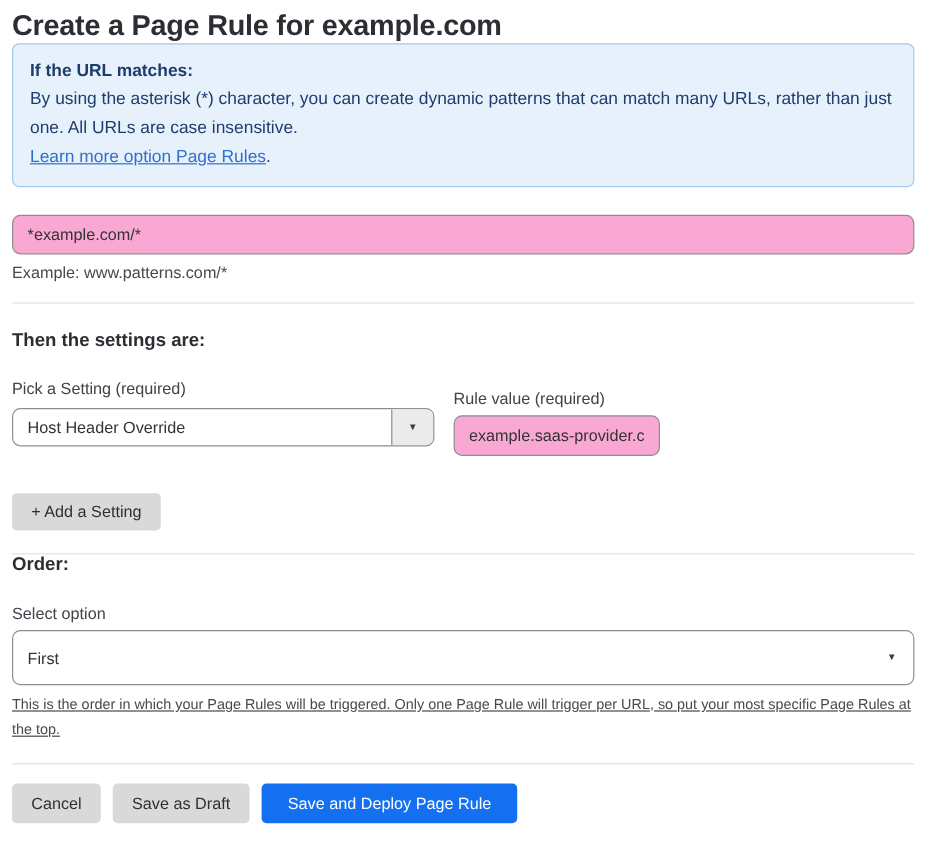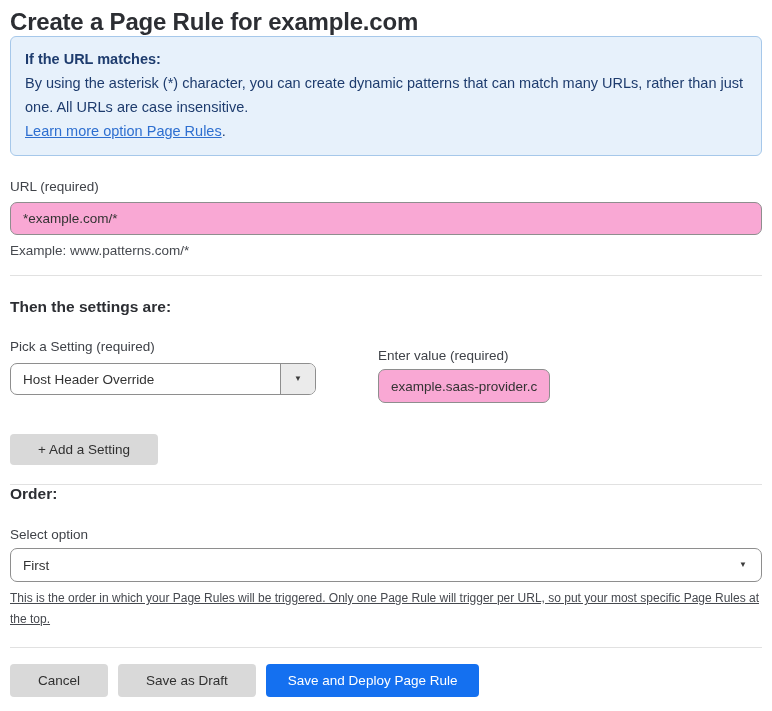--- a/index.html
+++ b/index.html
@@ -83,21 +83,21 @@
   .settings-row {
     margin-top: 23px;
     display: flex;
     align-items: flex-start;
   }
   .setting-col { width: 352px; }
   .value-col { margin-left: 16px; margin-top: 9px; }
 
   .dropdown {
     margin-top: 9px;
-    width: 306px;
+    width: 352px;
     height: 32px;
     border: 1px solid #8e8e8e;
     border-radius: 7px;
     background: #ffffff;
     display: flex;
     align-items: stretch;
     cursor: pointer;
     overflow: hidden;
   }
   .dropdown-value {
@@ -126,38 +126,38 @@
     margin-top: 6px;
     width: 172px;
     height: 34px;
   }
 
   .btn {
     display: inline-flex;
     align-items: center;
     justify-content: center;
     height: 31px;
-    padding: 0 28px;
+    padding: 0 16px;
     border: none;
     border-radius: 4px;
     background: #d9d9d9;
     color: #303030;
     font-family: "Liberation Sans", sans-serif;
     font-size: 13.5px;
     cursor: pointer;
   }
   .add-setting-btn { margin-top: 31px; }
 
   .order-heading { }
   .order-select-label { margin-top: 24px; }
 
   .select-box {
     margin-top: 6px;
     width: 100%;
-    height: 34px;
+    height: 46px;
     border: 1px solid #8e8e8e;
     border-radius: 7px;
     background: #ffffff;
     display: flex;
     align-items: center;
     justify-content: space-between;
     padding: 0 14px 0 12px;
     font-size: 13.5px;
     color: #333333;
     cursor: pointer;
@@ -191,41 +191,40 @@
 
   <h1 class="page-title">Create a Page Rule for example.com</h1>
 
   <div class="info-box">
     <div class="info-box-heading">If the URL matches:</div>
     <div class="info-box-body">By using the asterisk (*) character, you can create dynamic patterns that can match many URLs, rather than just one. All URLs are case insensitive.</div>
     <div class="info-box-link-line"><a class="info-link">Learn more option Page Rules</a><span class="info-link-suffix">.</span></div>
   </div>
 
   <div class="url-section">
-    <label class="field-label">URL (required)</label>
     <input class="text-input" type="text" value="*example.com/*" style="">
     <div class="helper-text">Example: www.patterns.com/*</div>
   </div>
 
   <hr class="divider divider-1">
 
   <h2 class="section-heading settings-heading">Then the settings are:</h2>
 
   <div class="settings-row">
     <div class="setting-col">
       <label class="field-label">Pick a Setting (required)</label>
       <div class="dropdown">
         <div class="dropdown-value">Host Header Override</div>
         <div class="dropdown-arrow-seg">
           <span class="arrow-glyph">▼</span>
         </div>
       </div>
     </div>
     <div class="value-col">
-      <label class="field-label">Enter value (required)</label>
+      <label class="field-label">Rule value (required)</label>
       <input class="text-input" type="text" value="example.saas-provider.com" style="">
     </div>
   </div>
 
   <button class="btn add-setting-btn">+ Add a Setting</button>
 
   <hr class="divider divider-2">
 
   <h2 class="section-heading order-heading">Order:</h2>
 

